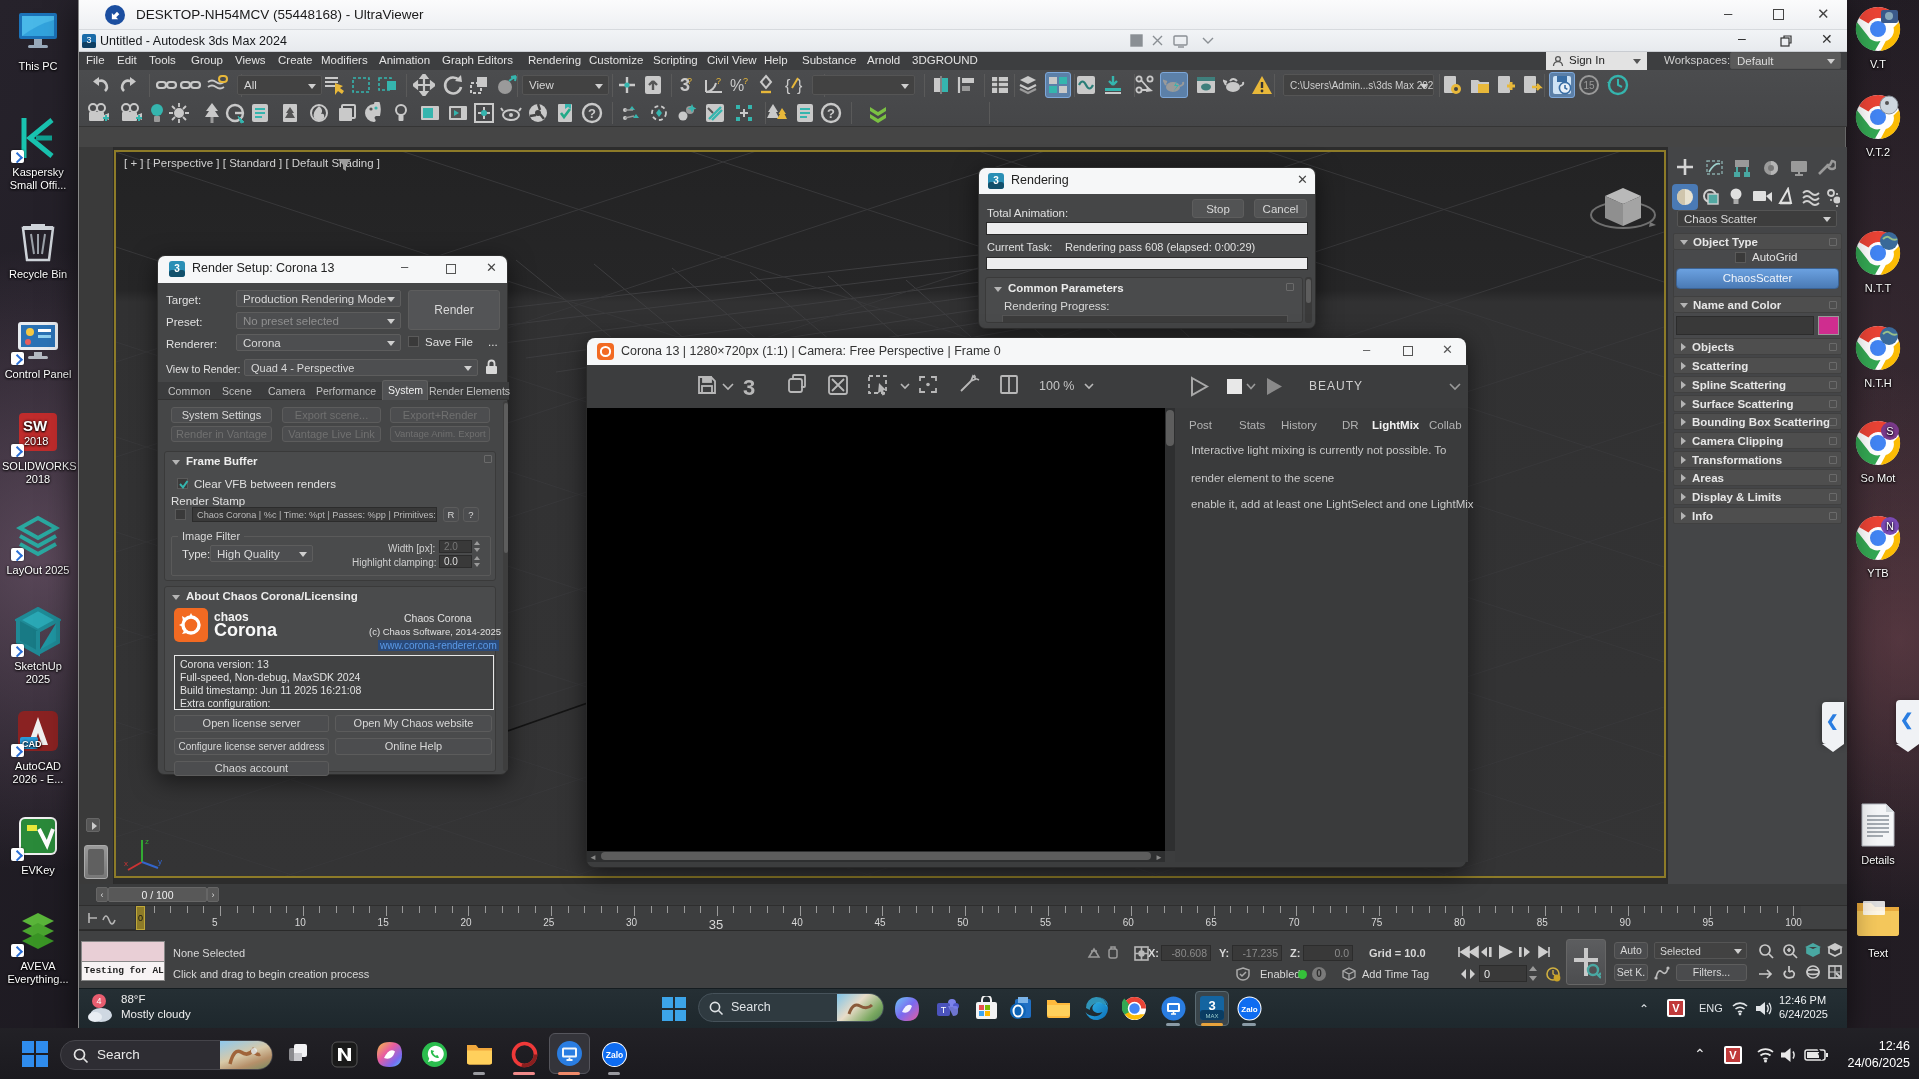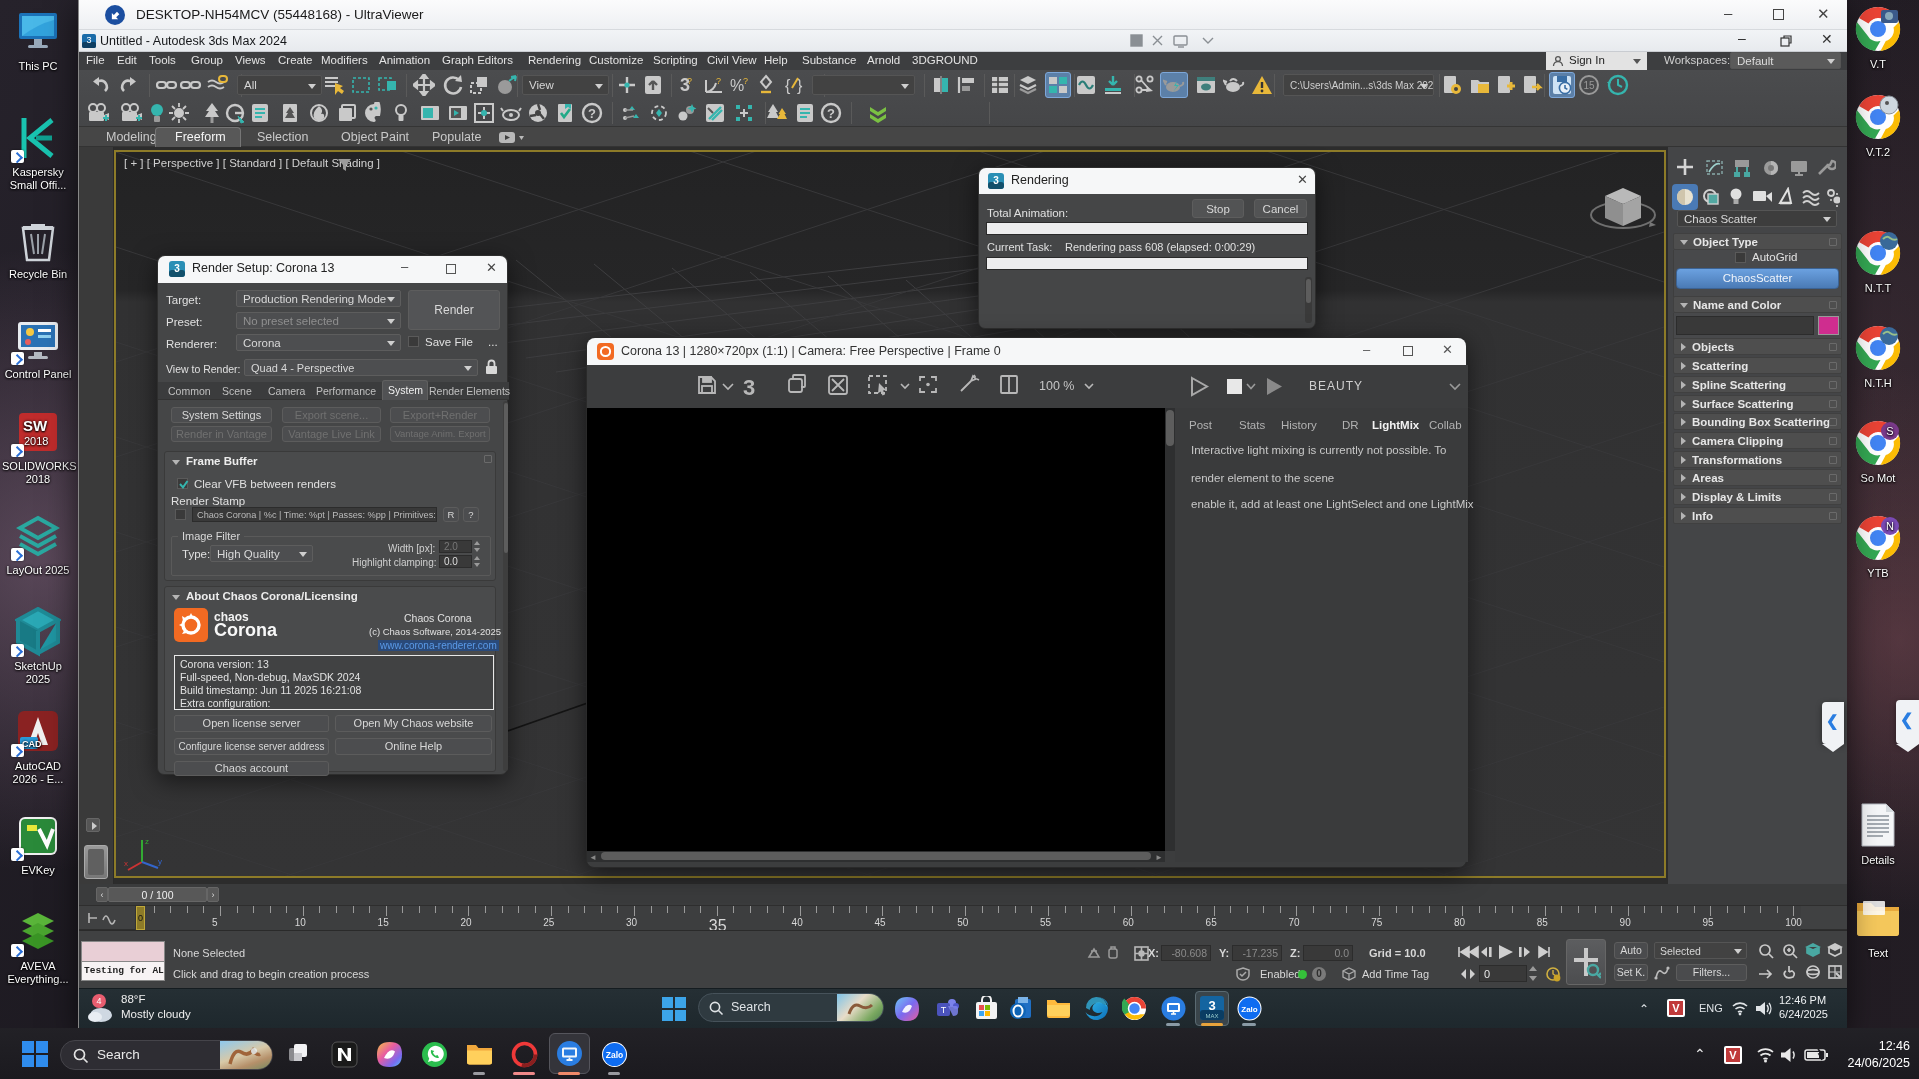--- a/index.html
+++ b/index.html
@@ -901,34 +901,20 @@
           </div>
 <div class="abs" style="left:788px;top:2px;">
             <svg width="22" height="22" viewBox="0 0 22 22">
               <path d="M3 5 L11 10 L19 5 L19 9 L11 14 L3 9 Z" fill="#7ac043"></path>
               <path d="M3 12 L11 17 L19 12 L19 16 L11 21 L3 16 Z" fill="#7ac043"></path>
             </svg>
           </div>
 </div>
 </div>
 
-  <div class="abs" style="left:0;top:127px;width:1768px;height:20px;background:#464646;border-bottom:1px solid #333;color:#c9c9c9;font-size:12.5px;">
-    <div class="txt" style="left:27px;top:3px;">Modeling</div>
-    <div class="abs" style="left:76px;top:0px;width:86px;height:20px;background:#585858;border-radius:4px 4px 0 0;border:1px solid #767676;border-bottom:none;">
-          <div class="txt" style="left:19px;top:2px;color:#f5f5f5;">Freeform</div>
-        </div>
-    <div class="txt" style="left:178px;top:3px;">Selection</div>
-    <div class="txt" style="left:262px;top:3px;">Object Paint</div>
-    <div class="txt" style="left:353px;top:3px;">Populate</div>
-    <svg class="abs" style="left:420px;top:5px" width="26" height="11" viewBox="0 0 26 11">
-          <rect width="16" height="11" rx="3" fill="#b9b9b9"></rect>
-          <path d="M6 3 l5 2.5 l-5 2.5 z" fill="#414141"></path>
-          <path d="M20 4 l5 0 l-2.5 4 z" fill="#b9b9b9"></path>
-        </svg>
-  </div>
 
   <div class="abs" style="left:0;top:147px;width:1768px;height:737px;background:#2c2c2c;">
 <div class="abs" style="left:0;top:0;width:35px;height:737px;background:#3a3a3a;border-right:1px solid #2a2a2a;"></div>
 <div class="abs" style="left:7px;top:671px;width:14px;height:14px;background:#555;border:1px solid #666;border-radius:2px;">
           <div style="width:0;height:0;border-top:4px solid transparent;border-bottom:4px solid transparent;border-left:5px solid #ccc;margin:3px 0 0 5px;"></div>
         </div>
 <div class="abs" style="left:5px;top:698px;width:24px;height:34px;background:linear-gradient(180deg,#9a9a9a,#777);border-radius:3px;border:1px solid #aaa;">
           <div style="position:absolute;left:3px;top:3px;right:3px;bottom:3px;background:#606060;border-radius:2px;"></div>
         </div>
 <div class="abs" style="left:35px;top:3px;width:1552px;height:728px;background:linear-gradient(180deg,#232324 0px,#262627 138px,#313132 150px,#343435 100%);border:2px solid #8d7b28;">
@@ -1204,21 +1190,21 @@
           <div class="tick" style="left:1607.5px;height:7px;"></div>
           <div class="tick" style="left:1624.1px;height:7px;"></div>
           <div class="tick" style="left:1640.6px;height:7px;"></div>
           <div class="tick" style="left:1657.2px;height:10px;"></div>
           <div class="txt" style="left:76.0px;top:11px;font-size:10px;color:#d8d8d8;">5</div>
           <div class="txt" style="left:158.8px;top:11px;font-size:10px;color:#d8d8d8;">10</div>
           <div class="txt" style="left:241.6px;top:11px;font-size:10px;color:#d8d8d8;">15</div>
           <div class="txt" style="left:324.4px;top:11px;font-size:10px;color:#d8d8d8;">20</div>
           <div class="txt" style="left:407.2px;top:11px;font-size:10px;color:#d8d8d8;">25</div>
           <div class="txt" style="left:490.0px;top:11px;font-size:10px;color:#d8d8d8;">30</div>
-          <div class="txt" style="left:572.8px;top:11px;font-size:16px;color:#d8d8d8;">35</div>
+          <div class="txt" style="left:572.8px;top:11px;font-size:13px;color:#d8d8d8;">35</div>
           <div class="txt" style="left:655.6px;top:11px;font-size:10px;color:#d8d8d8;">40</div>
           <div class="txt" style="left:738.4px;top:11px;font-size:10px;color:#d8d8d8;">45</div>
           <div class="txt" style="left:821.2px;top:11px;font-size:10px;color:#d8d8d8;">50</div>
           <div class="txt" style="left:904.0px;top:11px;font-size:10px;color:#d8d8d8;">55</div>
           <div class="txt" style="left:986.8px;top:11px;font-size:10px;color:#d8d8d8;">60</div>
           <div class="txt" style="left:1069.6px;top:11px;font-size:10px;color:#d8d8d8;">65</div>
           <div class="txt" style="left:1152.4px;top:11px;font-size:10px;color:#d8d8d8;">70</div>
           <div class="txt" style="left:1235.2px;top:11px;font-size:10px;color:#d8d8d8;">75</div>
           <div class="txt" style="left:1318.0px;top:11px;font-size:10px;color:#d8d8d8;">80</div>
           <div class="txt" style="left:1400.8px;top:11px;font-size:10px;color:#d8d8d8;">85</div>
@@ -1565,20 +1551,26 @@
 <div class="txt" style="left:32px;top:5px;font-size:12.5px;color:#222;">Rendering</div>
 <div class="txt" style="left:318px;top:4px;font-size:13px;color:#444;">✕</div>
       </div>
 <div class="txt" style="left:8px;top:39px;font-size:11.5px;color:#e0e0e0;">Total Animation:</div>
 <div class="abs mx-btn" style="left:213px;top:31px;width:52px;height:19px;background:#525354;font-size:11.5px;line-height:18px;">Stop</div>
 <div class="abs mx-btn" style="left:275px;top:31px;width:53px;height:19px;background:#525354;font-size:11.5px;line-height:18px;">Cancel</div>
 <div class="abs" style="left:7px;top:54px;width:322px;height:13px;background:#ededee;border:1px solid #2a2a2a;"></div>
 <div class="txt" style="left:8px;top:73px;font-size:11px;color:#e0e0e0;">Current Task:</div>
 <div class="txt" style="left:86px;top:73px;font-size:11px;color:#e0e0e0;">Rendering pass 608 (elapsed: 0:00:29)</div>
 <div class="abs" style="left:7px;top:89px;width:322px;height:13px;background:#ededee;border:1px solid #2a2a2a;"></div>
+<div class="abs" style="left:6px;top:109px;width:318px;height:46px;background:#4a4b4c;border:1px solid #3a3a3a;border-radius:3px;overflow:hidden;">
+<div class="txt" style="left:8px;top:4px;font-size:11.5px;font-weight:bold;color:#ececec;"><span style="display:inline-block;width:0;height:0;border-left:4px solid transparent;border-right:4px solid transparent;border-top:5px solid #b5b5b5;margin-right:6px;"></span>Common Parameters</div>
+<div class="txt" style="left:18px;top:22px;font-size:11.5px;color:#d8d8d8;">Rendering Progress:</div>
+<div class="abs" style="left:16px;top:37px;width:286px;height:8px;background:#3c3c3c;border:1px solid #555;"></div>
+<div class="pin" style="right:8px;top:5px;"></div>
+      </div>
 <div class="abs" style="left:326px;top:109px;width:7px;height:46px;background:#3a3a3a;border-radius:3px;">
         <div style="margin:2px 1px;width:5px;height:24px;background:#5d5d5d;border-radius:3px;"></div>
       </div>
 </div>
 <div class="win" style="left:157px;top:255px;width:351px;height:520px;border-radius:7px;background:#454647;border:1px solid #2e2e2e;">
 <div class="abs" style="left:0;top:0;width:349px;height:27px;background:#f6f7f8;border-radius:7px 7px 0 0;">
 <svg class="abs" style="left:11px;top:5px" width="16" height="16" viewBox="0 0 16 16">
           <rect width="16" height="16" rx="3" fill="#2a8fb5"></rect>
           <rect y="9" width="16" height="7" rx="3" fill="#13506b"></rect>
           <text x="8" y="11" font-size="10" font-weight="bold" fill="#fff" text-anchor="middle" font-family="Liberation Sans">3</text>

